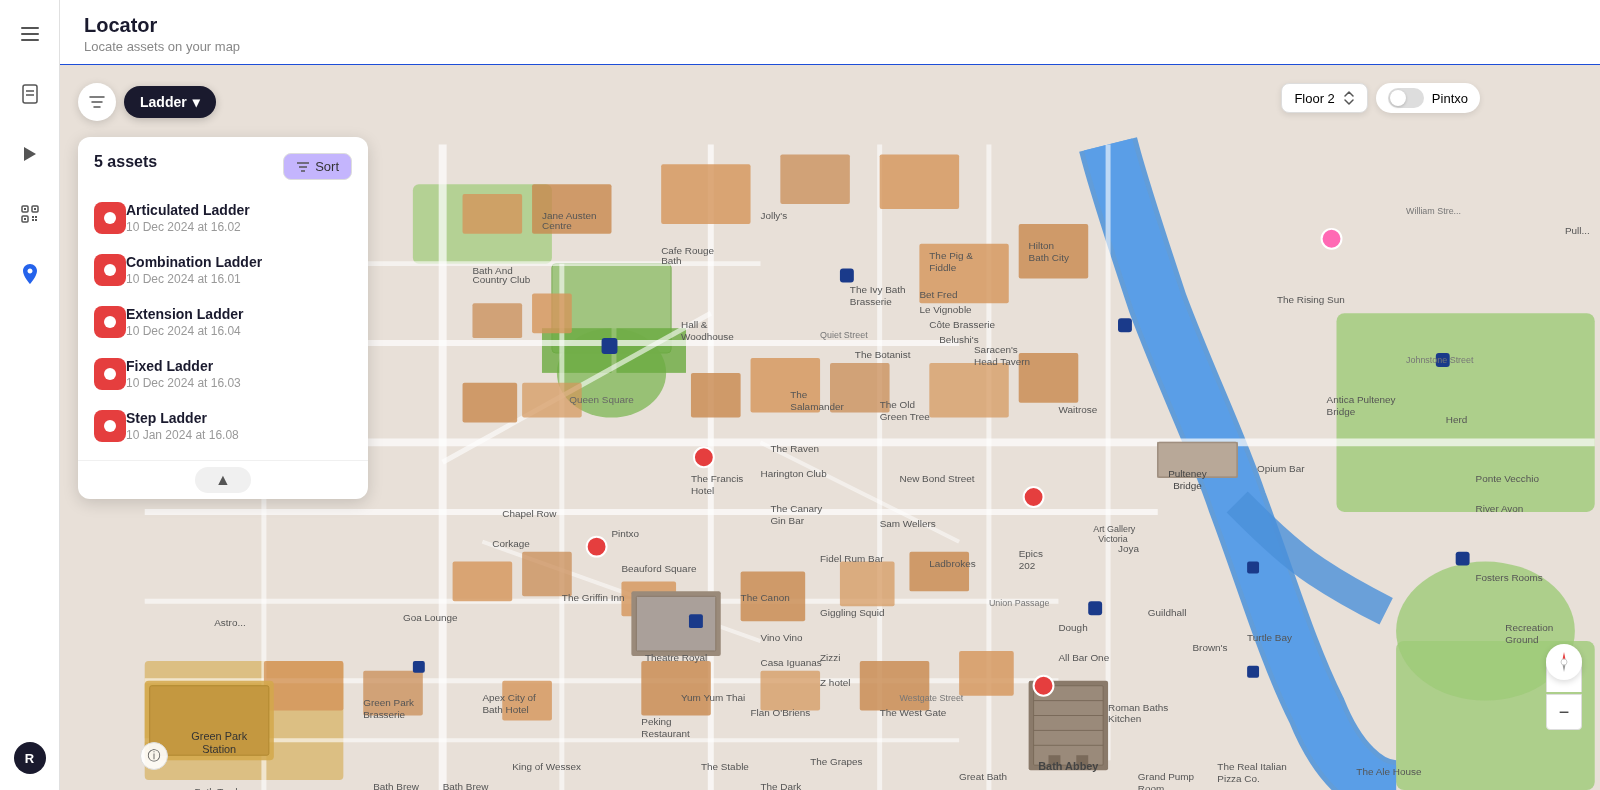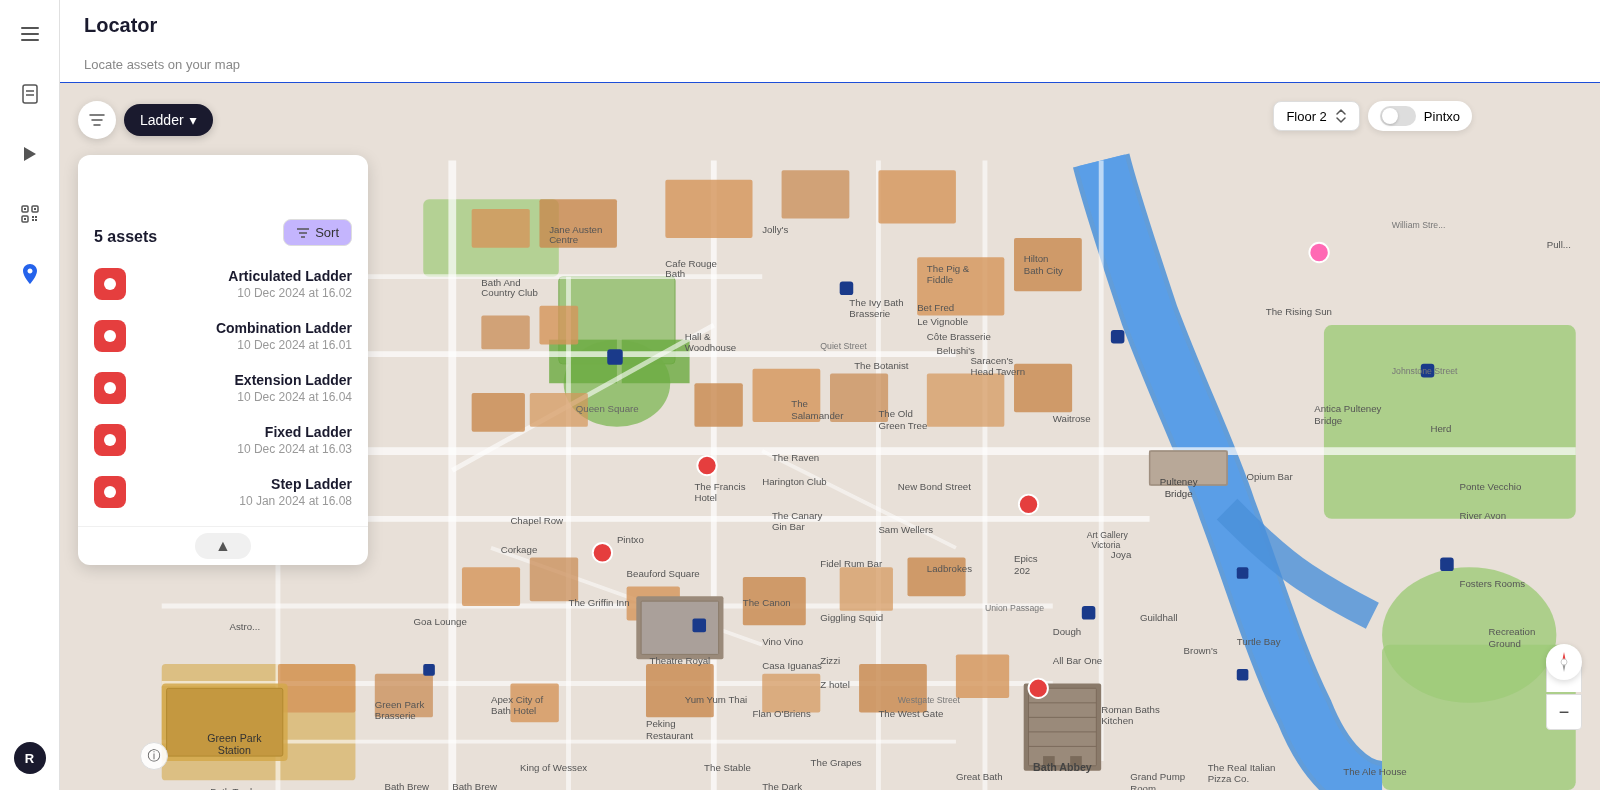--- a/index.html
+++ b/index.html
@@ -61,21 +61,21 @@
       min-height: 60px;
     }
     .topbar h1 {
       font-size: 20px;
       font-weight: 700;
       color: #1a1a2e;
     }
     .topbar p {
       font-size: 13px;
       color: #888;
-      margin-top: 20px;
+      margin-top: 2px;
     }
 
     
     .map-container {
       flex: 1;
       position: relative;
       overflow: hidden;
     }
 
     
@@ -135,33 +135,33 @@
       border: none;
     }
 
     .ladder-btn {
       background: #1a1a2e;
       color: #fff;
       border: none;
       border-radius: 20px;
       padding: 8px 16px;
       font-size: 14px;
-      font-weight: 400;
+      font-weight: 700;
       cursor: pointer;
       display: flex;
       align-items: center;
       gap: 6px;
       box-shadow: 0 2px 8px rgba(0,0,0,0.2);
     }
 
     
     .floor-control {
       position: absolute;
       top: 18px;
-      right: 128px;
+      right: 120px;
       display: flex;
       align-items: center;
       gap: 8px;
       z-index: 20;
     }
     .floor-selector {
       background: #fff;
       border: 1px solid #ddd;
       border-radius: 8px;
       padding: 6px 12px;
@@ -208,25 +208,24 @@
       top: 72px;
       left: 18px;
       background: #fff;
       border-radius: 12px;
       box-shadow: 0 4px 16px rgba(0,0,0,0.15);
       width: 290px;
       z-index: 20;
       overflow: hidden;
     }
     .asset-panel-header {
-      padding: 24px 16px 8px;
-      display: flex;
-      align-items: flex-end;
+      padding: 16px 16px 8px;
+      display: flex;
+      align-items: flex-start;
       justify-content: space-between;
-      margin-top: 40px;
     }
     .asset-count {
       font-size: 16px;
       font-weight: 700;
       color: #1a1a2e;
     }
     .sort-btn {
       display: flex;
       align-items: center;
       gap: 5px;
@@ -241,21 +240,20 @@
 
     .asset-list {
       padding: 4px 0 8px;
     }
     .asset-item {
       display: flex;
       align-items: center;
       padding: 10px 16px;
       gap: 0;
       cursor: pointer;
-      text-align: right;
     }
     .asset-icon {
       width: 32px;
       height: 32px;
       background: #e53e3e;
       border-radius: 8px;
       display: flex;
       align-items: center;
       justify-content: center;
       flex-shrink: 0;

